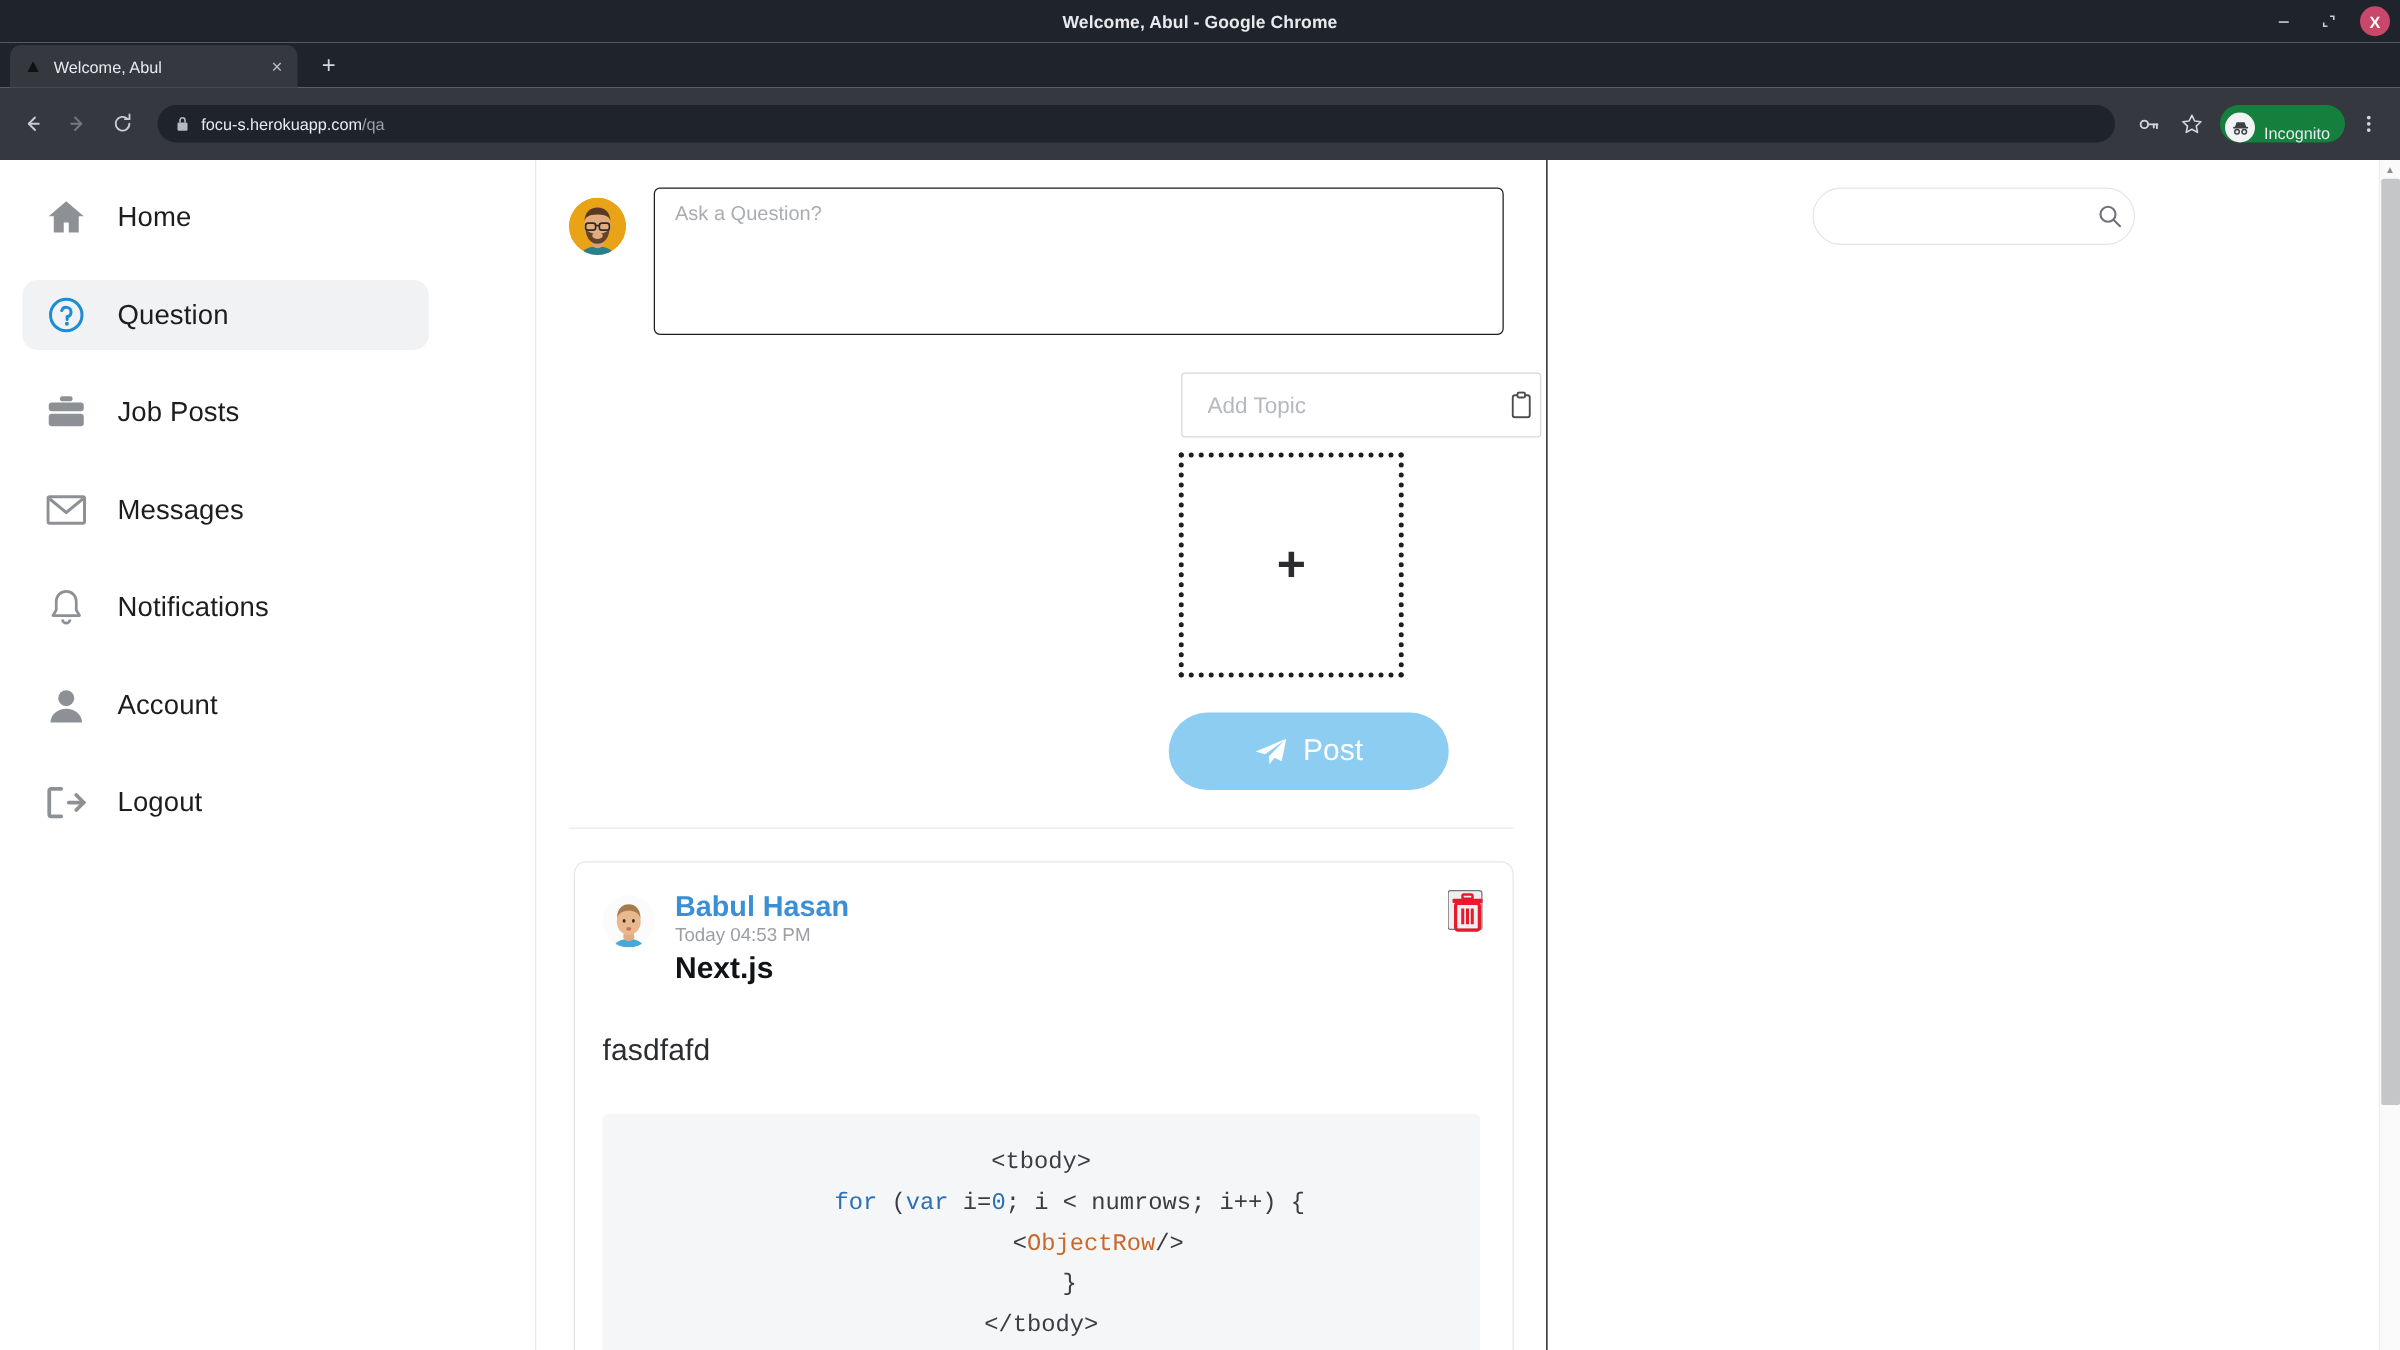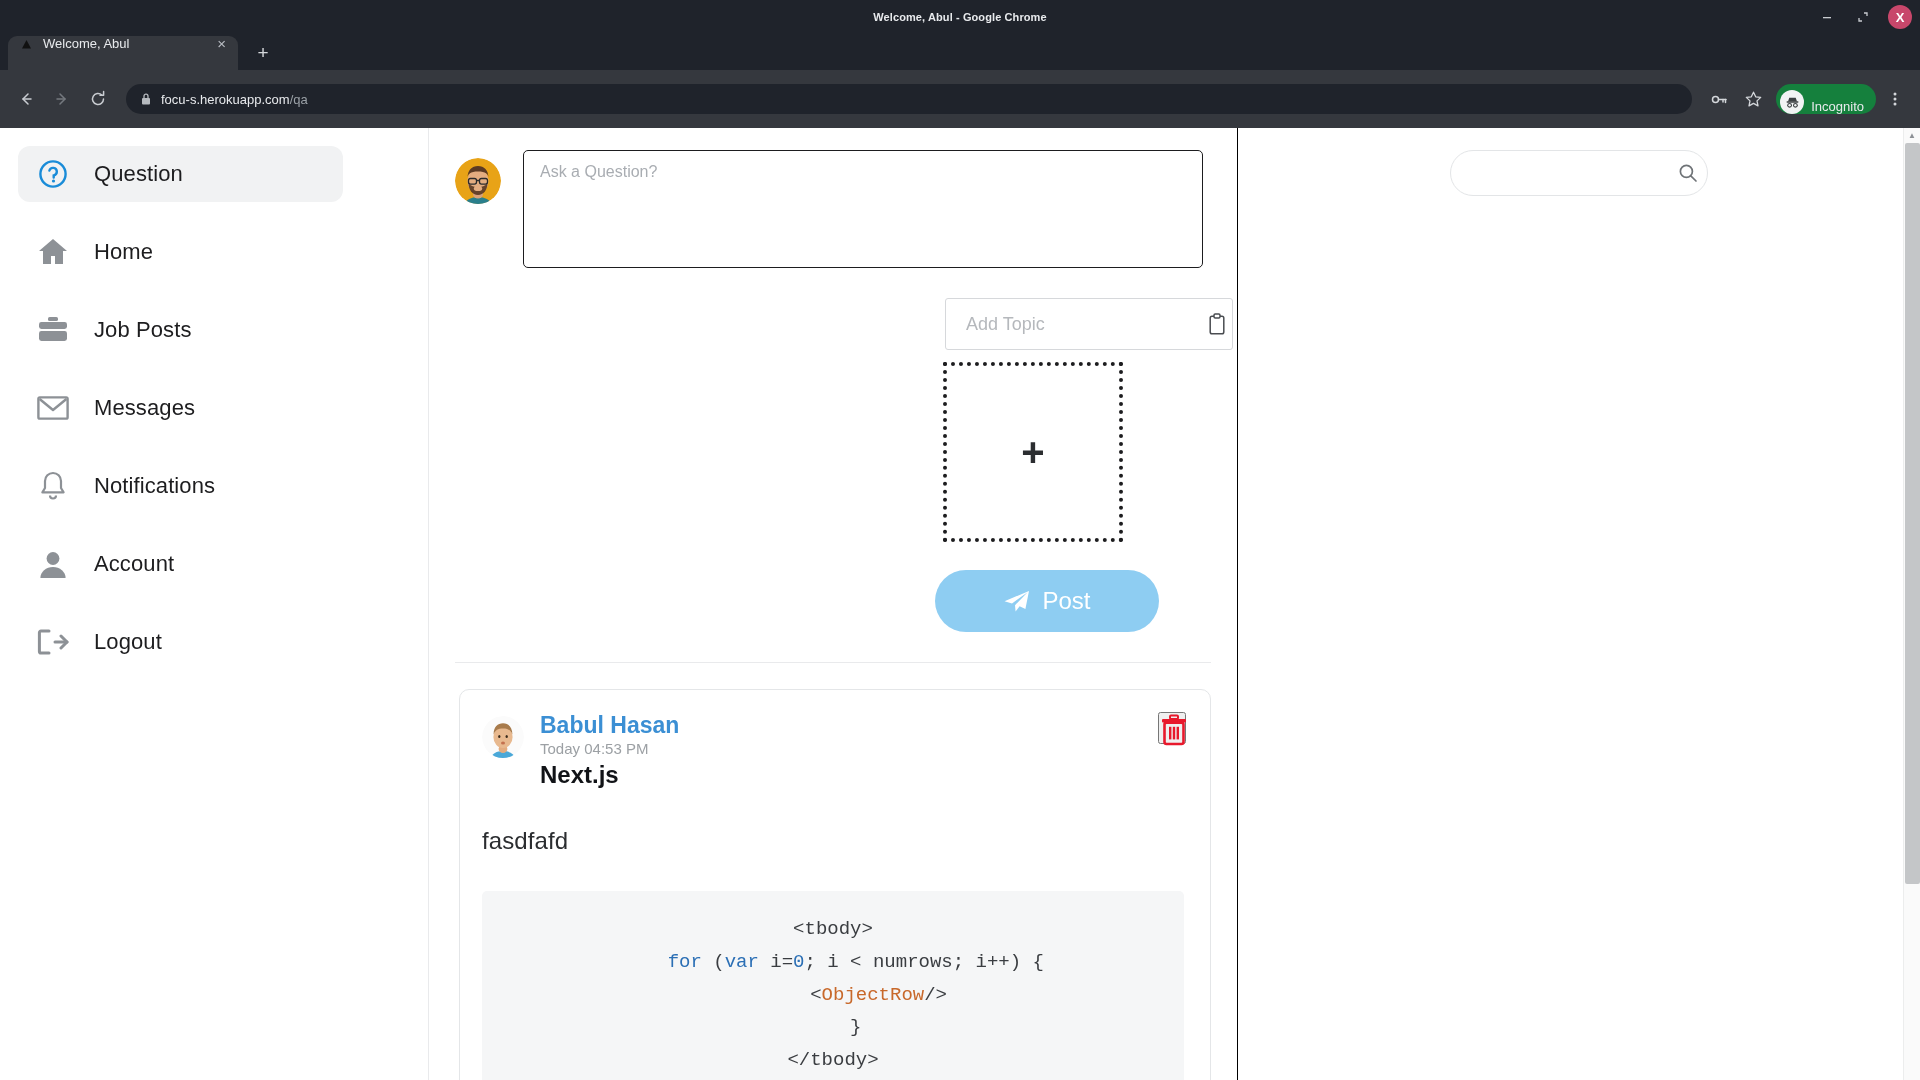--- a/index.html
+++ b/index.html
@@ -9,42 +9,42 @@
     background:#ffffff;
     -webkit-font-smoothing:antialiased;
   }
 
   
   .titlebar {
     height:34px; background:#1f232b; position:relative;
     display:flex; align-items:center; justify-content:center;
   }
   .titlebar-text {
-    color:#e8eaed; font-size:11px; font-weight:bold; letter-spacing:.1px;
+    color:#e8eaed; font-size:14px; font-weight:bold; letter-spacing:.1px;
   }
   .win-controls {
     position:absolute; right:8px; top:0; height:34px;
     display:flex; align-items:center; gap:14px;
   }
   .win-btn {
     width:22px; height:22px; display:flex; align-items:center; justify-content:center;
     color:#c9ccd1; font-size:14px; line-height:1;
   }
   .win-close {
     width:24px; height:24px; border-radius:50%;
     background:#c8476b; color:#fff; font-size:13px; font-weight:bold;
   }
 
   .tabstrip {
     height:36px; background:#1f232b; display:flex; align-items:flex-end;
     padding-left:8px; position:relative;
   }
   .tab {
     height:34px; width:230px; background:#35383e; border-radius:9px 9px 0 0;
-    display:flex; padding:0 10px; gap:9px; position:relative;
+    display:flex; align-items:center; padding:0 10px; gap:9px; position:relative;
   }
   .tab-favicon {
     width:16px; height:16px; display:flex; align-items:center; justify-content:center;
   }
   .tab-title {
     color:#e8eaed; font-size:13px; flex:1; white-space:nowrap; overflow:hidden;
     text-overflow:ellipsis;
   }
   .tab-close { color:#b9bdc3; font-size:15px; line-height:1; padding:0 2px; }
   .newtab {
@@ -311,38 +311,38 @@
       <circle cx="9" cy="9" r="1.5" fill="currentColor"></circle>
       <circle cx="9" cy="14" r="1.5" fill="currentColor"></circle>
     </svg>
   </div>
 </div>
 
 <div class="viewport">
 
   <nav class="sidebar">
 
+    <div class="nav-item">
+      <span class="nav-icon">
+        <svg width="32" height="32" viewBox="0 0 32 32" fill="currentColor">
+          <path d="M16 3 L2 15 h4 v13 h8 v-8 h4 v8 h8 V15 h4 Z"></path>
+        </svg>
+      </span>
+      <span class="nav-label">Home</span>
+    </div>
+
     <div class="nav-item active">
       <span class="nav-icon">
         <svg width="30" height="30" viewBox="0 0 30 30">
           <circle cx="15" cy="15" r="12.6" stroke="#1a8cd8" stroke-width="2.4" fill="none"></circle>
           <path d="M11.4 11.5 a3.8 3.8 0 1 1 4.3 4.9 v2.1" stroke="#1a8cd8" stroke-width="2.4" fill="none" stroke-linecap="round"></path>
           <circle cx="15.5" cy="22" r="1.6" fill="#1a8cd8"></circle>
         </svg>
       </span>
       <span class="nav-label">Question</span>
-    </div>
-
-    <div class="nav-item">
-      <span class="nav-icon">
-        <svg width="32" height="32" viewBox="0 0 32 32" fill="currentColor">
-          <path d="M16 3 L2 15 h4 v13 h8 v-8 h4 v8 h8 V15 h4 Z"></path>
-        </svg>
-      </span>
-      <span class="nav-label">Home</span>
     </div>
 
     <div class="nav-item">
       <span class="nav-icon">
         <svg width="32" height="30" viewBox="0 0 32 30" fill="currentColor">
           <rect x="11" y="2" width="10" height="4" rx="1.6"></rect>
           <rect x="2" y="7" width="28" height="7" rx="2.4"></rect>
           <rect x="2" y="16" width="28" height="10" rx="2.4"></rect>
         </svg>
       </span>

